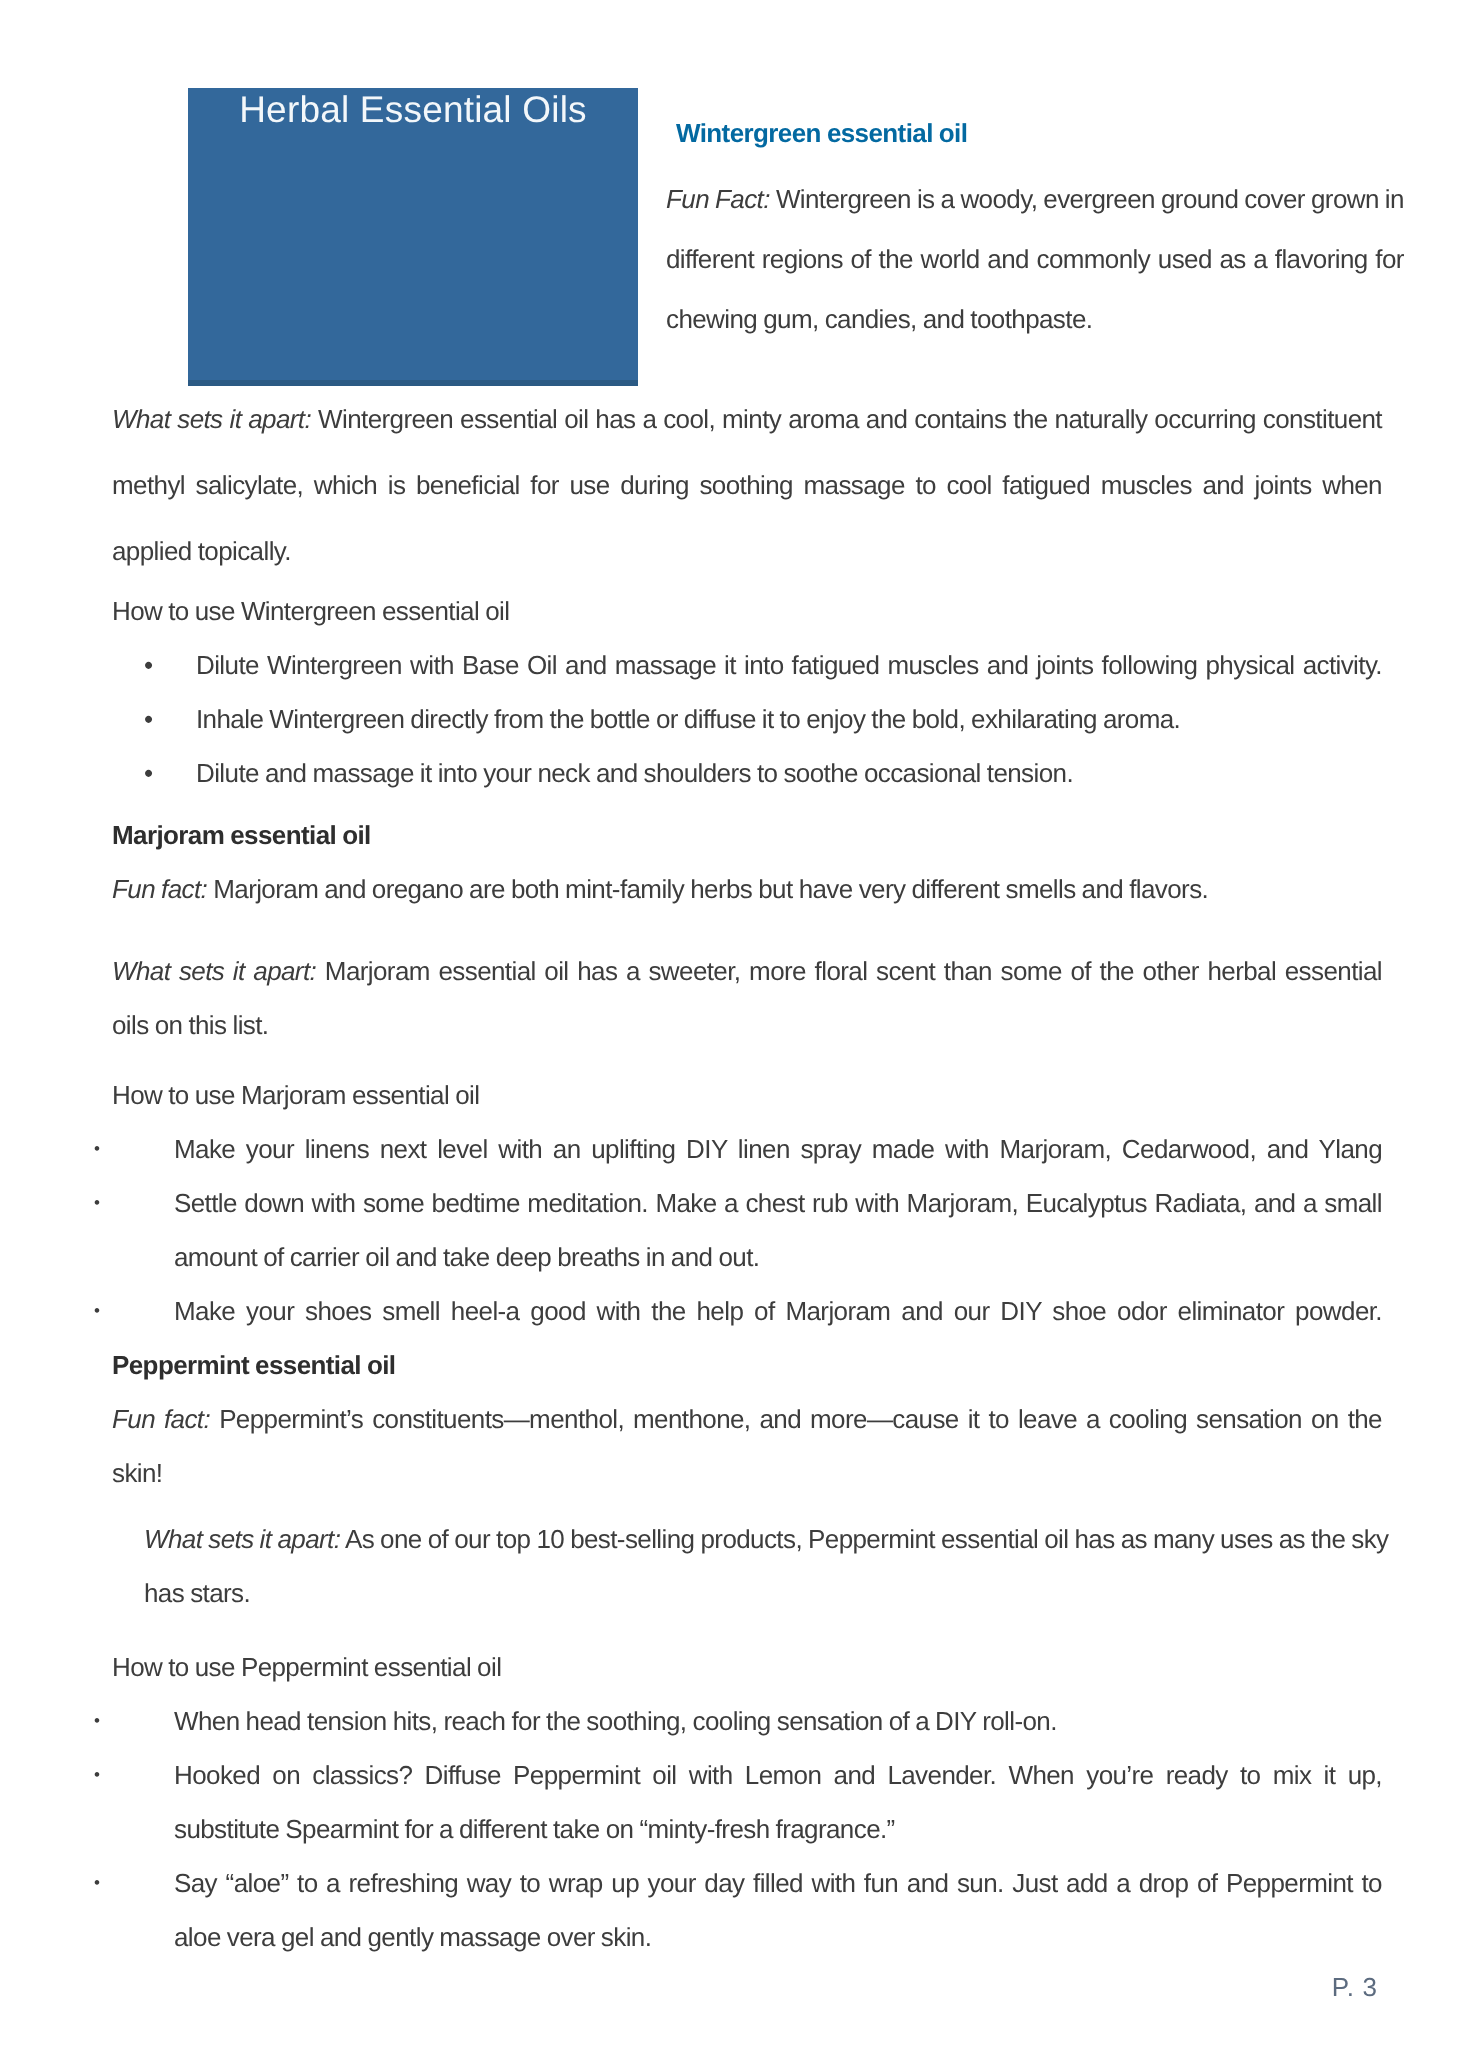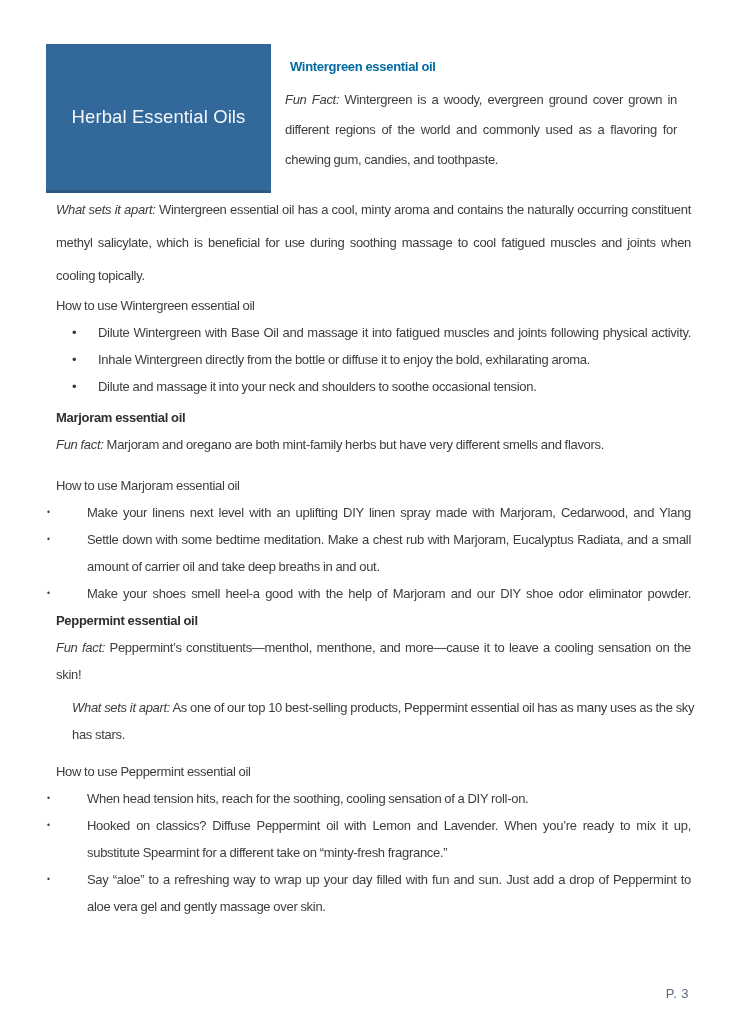--- a/index.html
+++ b/index.html
@@ -6,21 +6,21 @@
   .page{
     position:relative;width:735px;height:1024px;background:#ffffff;overflow:hidden;
     font-family:"Liberation Sans",sans-serif;font-size:13px;color:#3d3d3d;
     letter-spacing:-0.3px;word-spacing:-0.3px;
   }
   
   .header{display:flex;align-items:stretch;padding:44px 44px 0 46px;}
   .badge{
     width:225px;height:146px;flex:0 0 auto;background:#33689B;
     border-bottom:3px solid #2b5a84;
-    display:flex;align-items:center;justify-content:center;
+    display:flex;align-items:flex-start;justify-content:center;margin-left:48px;
   }
   .badge-title{color:#f3f7fa;font-size:18.5px;letter-spacing:0.1px;word-spacing:0;}
   .header-right{flex:1;margin-left:14px;padding-top:4px;padding-right:14px;}
   .header-heading{margin:5px;font-size:13px;font-weight:bold;color:#0369a1;line-height:27px;}
   .header-para .pline{line-height:30px;}
   
   .content{margin:0 44px 0 56px;}
   p{margin:0;}
   em{font-style:italic;}
   .pline{
@@ -60,40 +60,42 @@
         <span class="pline last">chewing gum, candies, and toothpaste.</span>
       </p>
     </div>
   </header>
 
   <main class="content">
 
     <p class="para lh33">
       <span class="pline"><em>What sets it apart:</em> <span>Wintergreen essential oil has a cool, minty aroma and contains the naturally occurring constituent</span></span>
       <span class="pline">methyl salicylate, which is beneficial for use during soothing massage to cool fatigued muscles and joints when</span>
-      <span class="pline last">cooling topically.</span>
+      <span class="pline last">applied topically.</span>
     </p>
     <p class="howto-title">How to use Wintergreen essential oil</p>
     <ul class="howto-list list-a">
       <li>
           <span class="pline last fill">Dilute Wintergreen with Base Oil and massage it into fatigued muscles and joints following physical activity.</span>
         </li>
       <li>
           <span class="pline last">Inhale Wintergreen directly from the bottle or diffuse it to enjoy the bold, exhilarating aroma.</span>
         </li>
       <li>
           <span class="pline last">Dilute and massage it into your neck and shoulders to soothe occasional tension.</span>
         </li>
     </ul>
 
     <h3 class="section-heading mt4">Marjoram essential oil</h3>
     <p class="para">
       <span class="pline last"><em>Fun fact:</em> <span>Marjoram and oregano are both mint-family herbs but have very different smells and flavors.</span></span>
     </p>
     <p class="para mt14">
+      <span class="pline"><em>What sets it apart:</em> <span>Marjoram essential oil has a sweeter, more floral scent than some of the other herbal essential</span></span>
+      <span class="pline last">oils on this list.</span>
     </p>
     <p class="howto-title mt12">How to use Marjoram essential oil</p>
     <ul class="howto-list list-b">
       <li>
         <span class="pline">Make your linens next level with an uplifting DIY linen spray made with Marjoram, Cedarwood, and Ylang</span>
       </li>
       <li>
         <span class="pline">Settle down with some bedtime meditation. Make a chest rub with Marjoram, Eucalyptus Radiata, and a small</span>
         <span class="pline last">amount of carrier oil and take deep breaths in and out.</span>
       </li>

